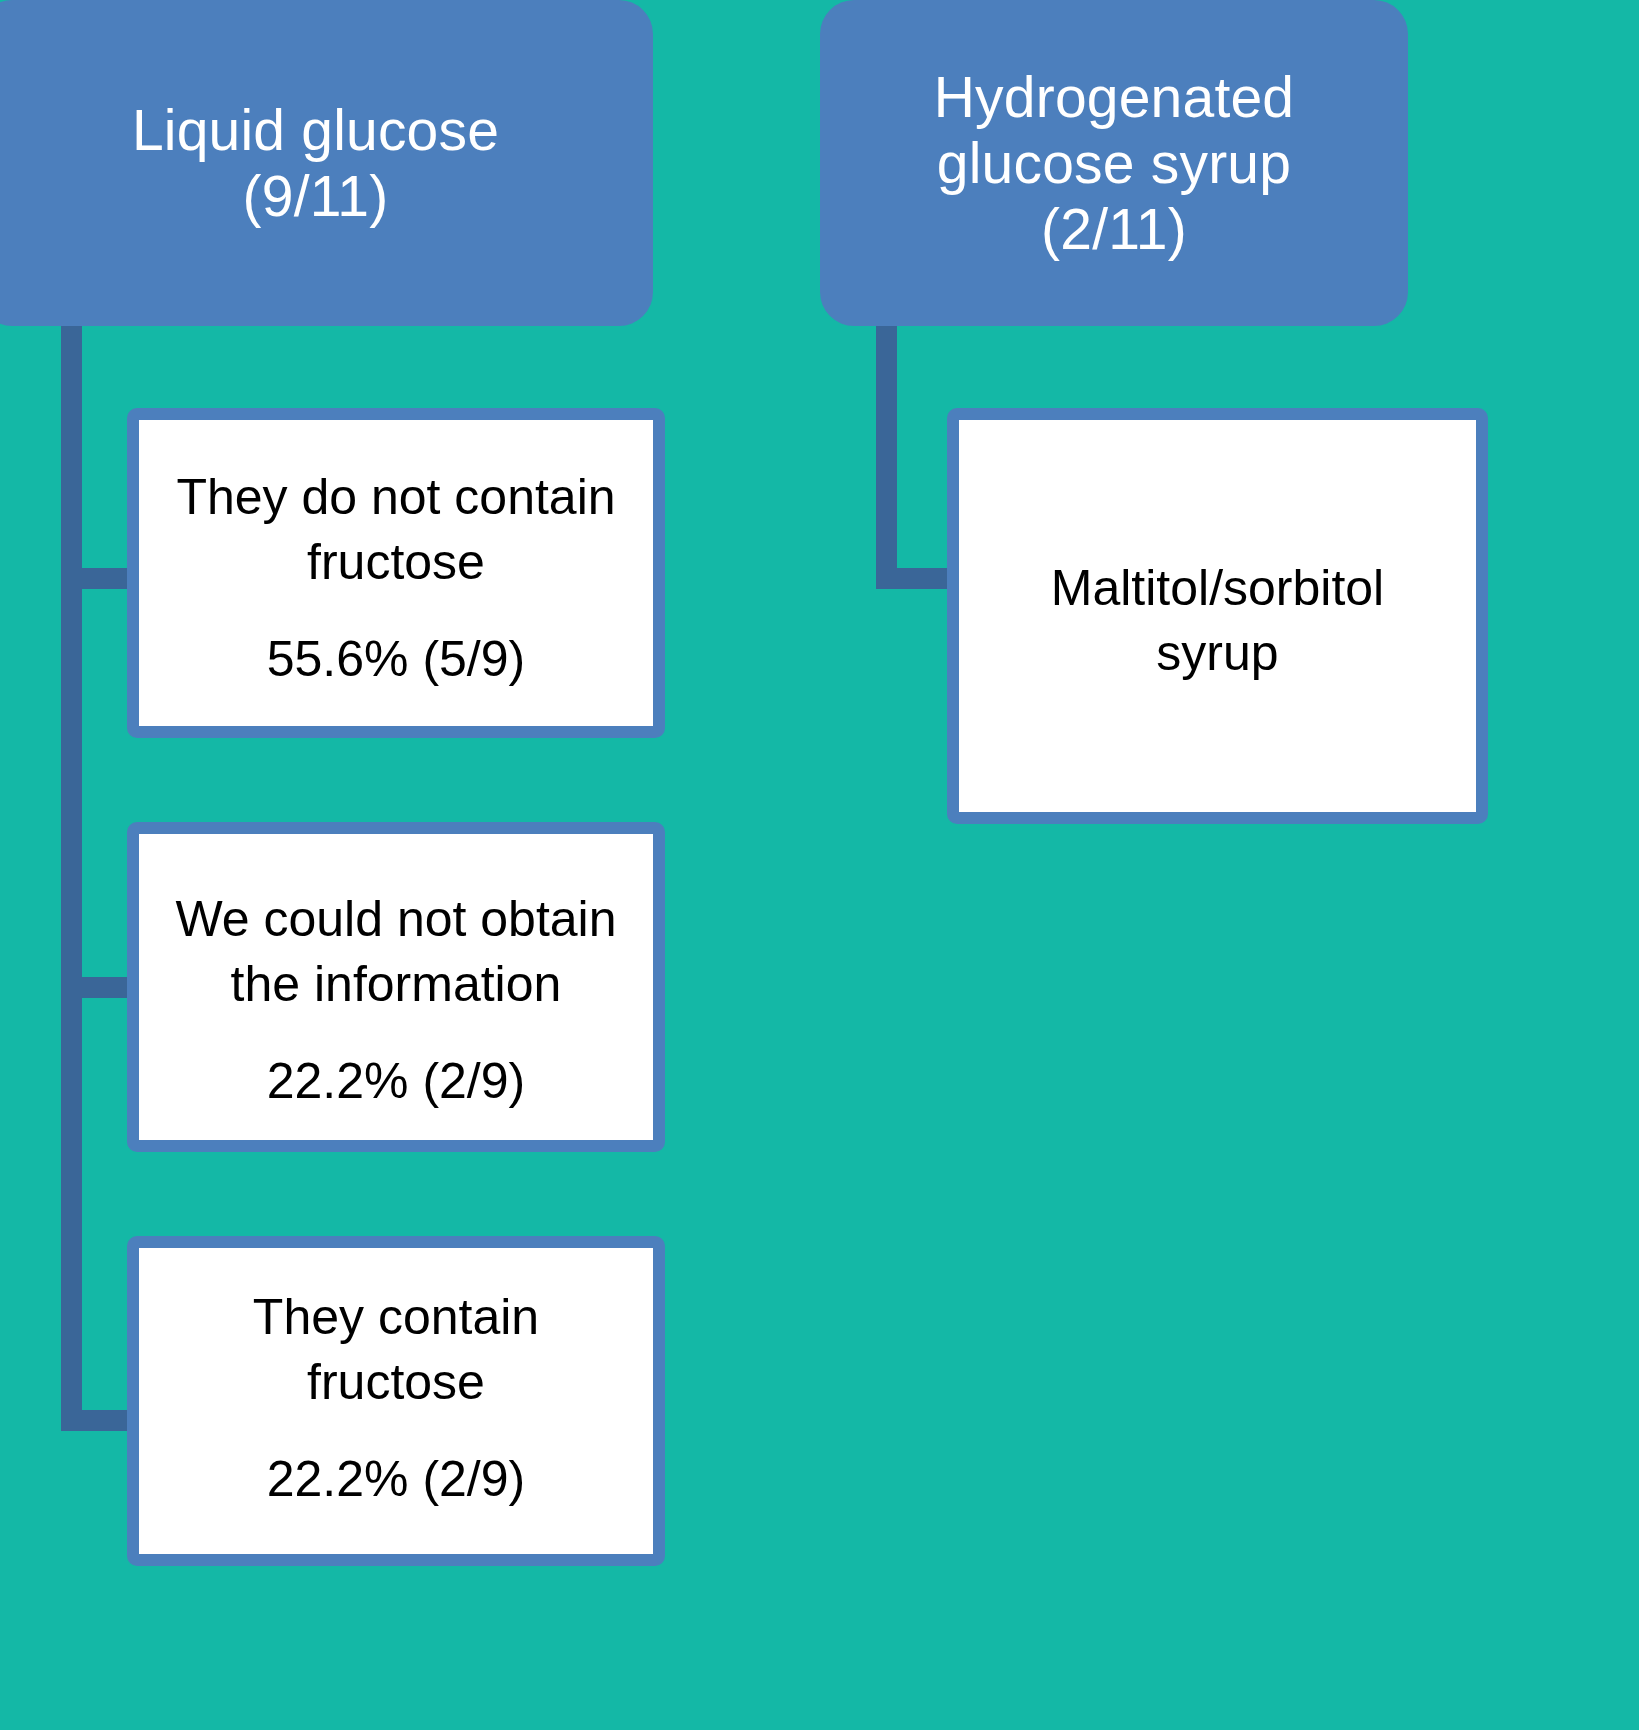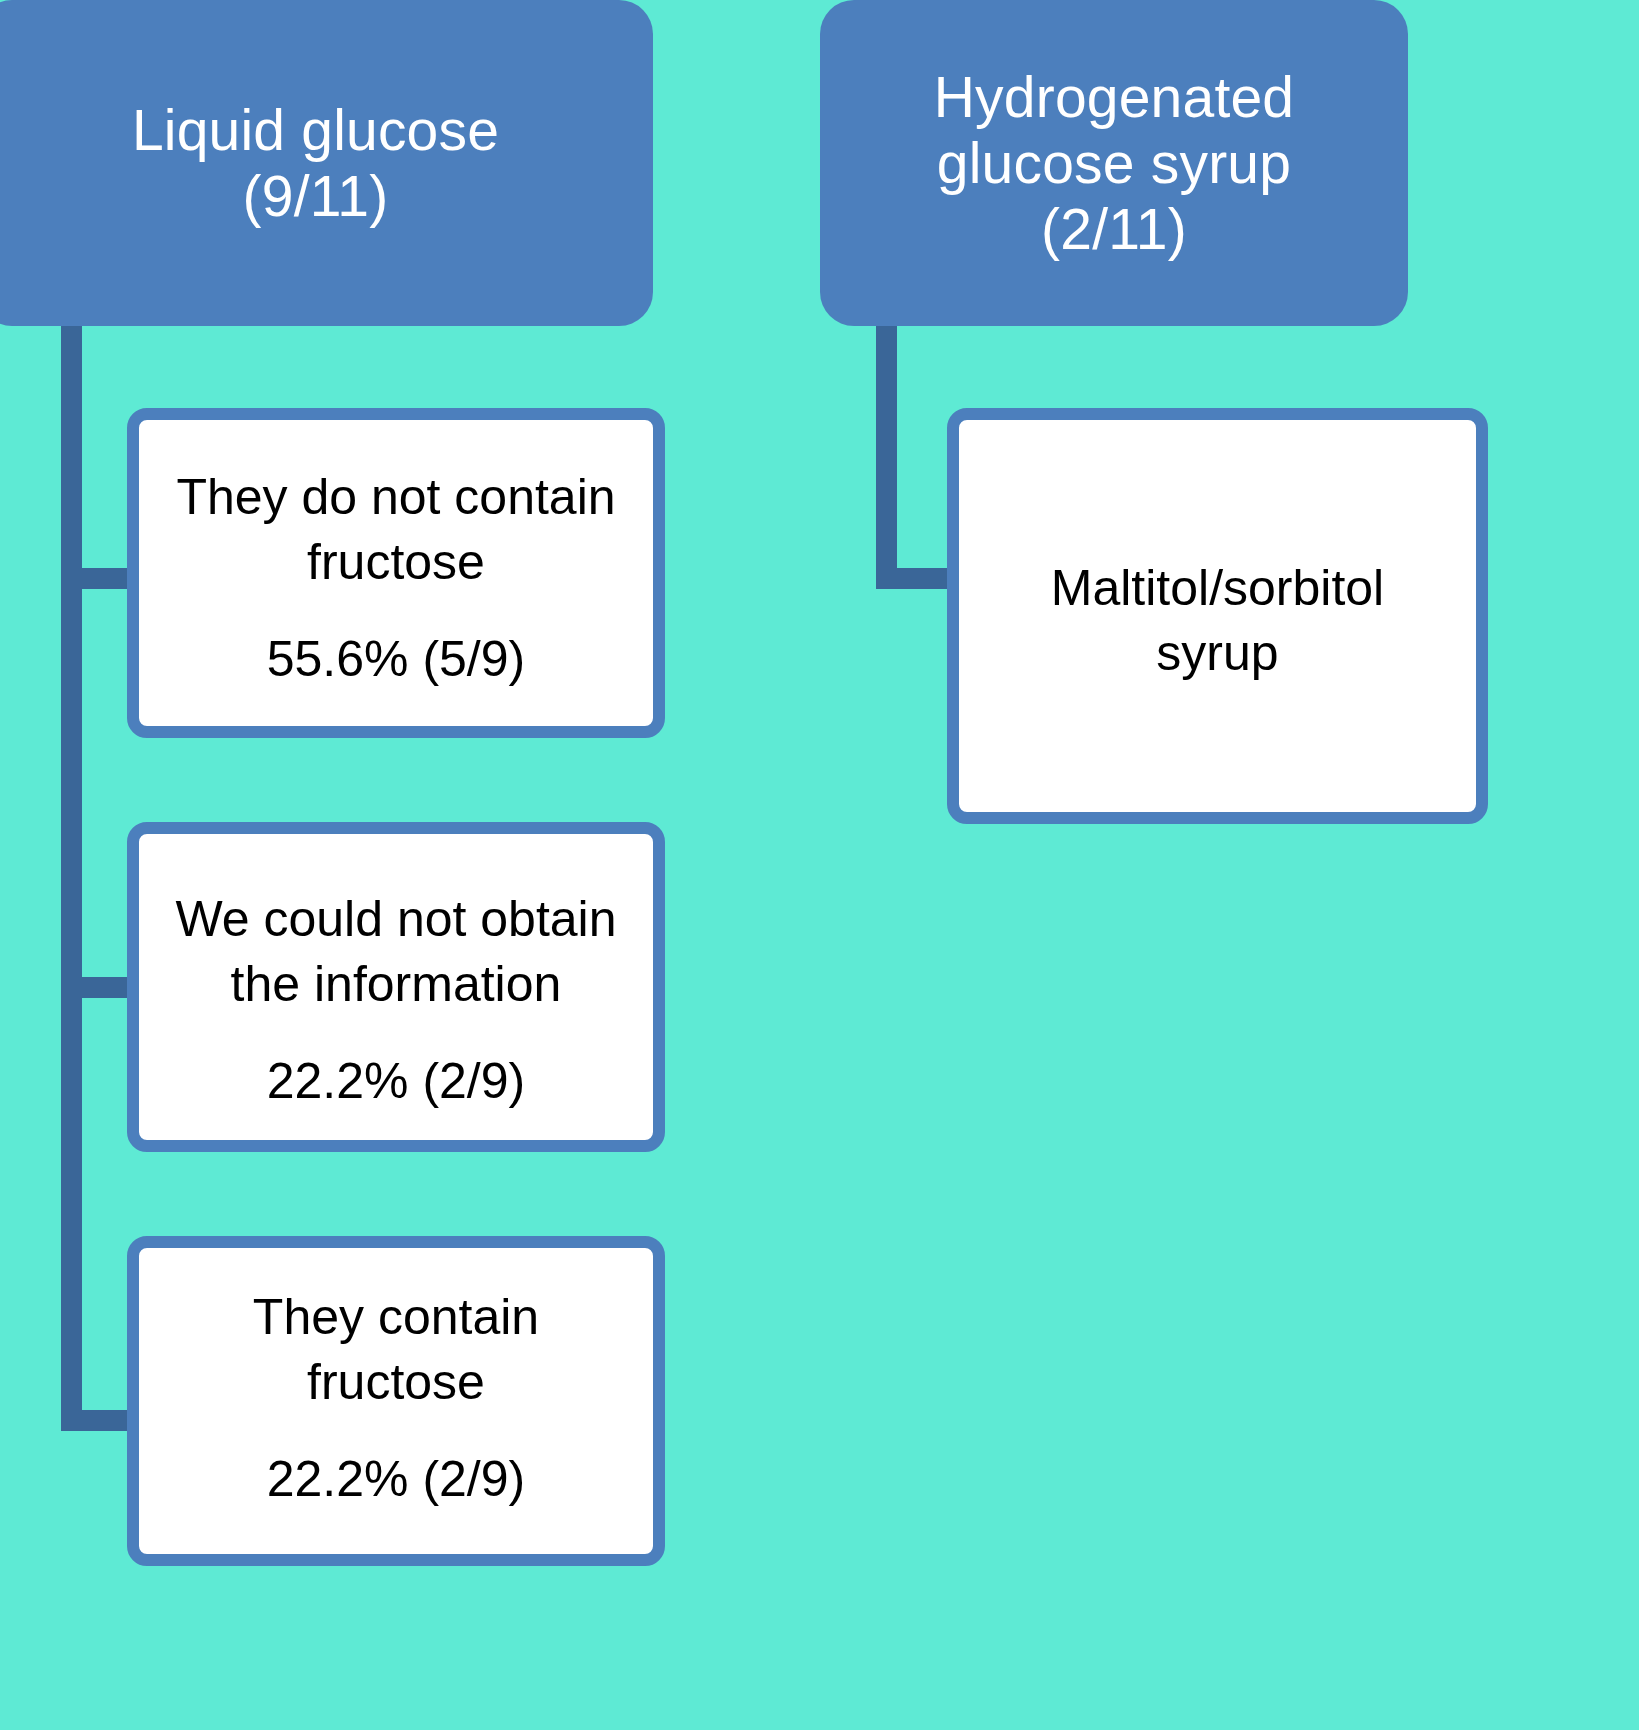--- a/index.html
+++ b/index.html
@@ -7,21 +7,21 @@
     padding: 0;
     background: #ffffff;
   }
   body {
     font-family: "Liberation Sans", sans-serif;
   }
   #canvas {
     position: relative;
     width: 1639px;
     height: 1730px;
-    background: #5eead4;
+    background: #14b8a6;
     overflow: hidden;
   }
 
   
   .root-node {
     position: absolute;
     box-sizing: border-box;
     background: #4C7FBD;
     border-radius: 34px;
     color: #ffffff;
@@ -35,21 +35,21 @@
     letter-spacing: 0.2px;
   }
   .root-node .ln { display: block; white-space: pre; }
 
   
   .child-node {
     position: absolute;
     box-sizing: border-box;
     background: #ffffff;
     border: 12px solid #4C7FBD;
-    border-radius: 20px;
+    border-radius: 10px;
     color: #000000;
     display: flex;
     flex-direction: column;
     align-items: center;
     justify-content: center;
     text-align: center;
     font-size: 50px;
     line-height: 1.30;
   }
   .child-node .label { display: block; white-space: pre-line; }

